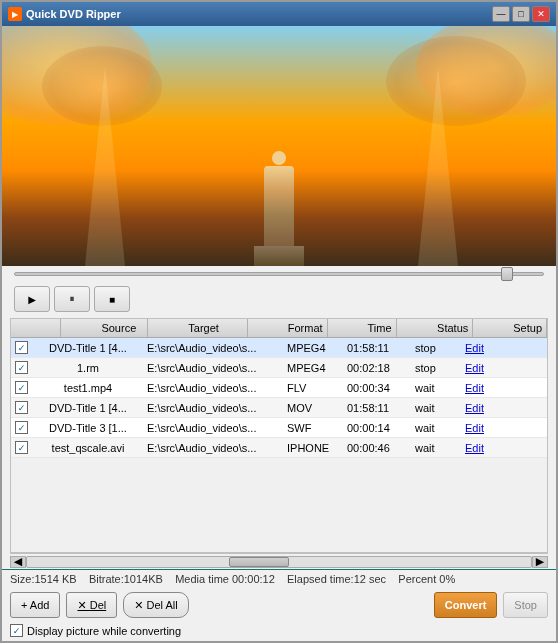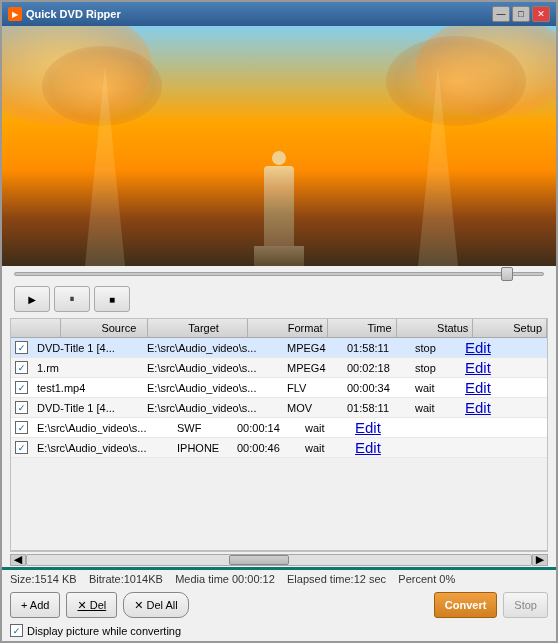--- a/index.html
+++ b/index.html
@@ -233,31 +233,31 @@
     .table-row:nth-child(even) { background: #f5f5f5; }
     .table-row:first-child { background: #d8e8ff; }
     .td {
       padding: 2px 4px;
       font-size: 11px;
       overflow: hidden;
       white-space: nowrap;
       text-overflow: ellipsis;
     }
     .td-check { width: 22px; display: flex; align-items: center; }
-    .td-source { width: 110px; }
+    .td-source { width: 110px; text-align: center; }
     .td-target { width: 140px; }
     .td-format { width: 60px; }
     .td-time { width: 68px; }
     .td-status { width: 50px; }
     .td-setup { flex: 1; }
     .edit-link {
       color: #0000cc;
       text-decoration: underline;
       cursor: pointer;
-      font-size: 15px;
+      font-size: 11px;
     }
     .checkbox-cell {
       width: 13px;
       height: 13px;
       border: 1px solid #666;
       background: white;
       display: flex;
       align-items: center;
       justify-content: center;
       font-size: 9px;
@@ -287,21 +287,21 @@
       height: 10px;
       background: linear-gradient(180deg, #d0d0d0, #b8b8b8);
       border: 1px solid #888;
       border-radius: 2px;
       top: 0;
     }
     .status-bar {
       padding: 3px 8px;
       font-size: 11px;
       color: #333;
-      border-top: 3px solid #0f766e;
+      border-top: 1px solid #0f766e;
       flex-shrink: 0;
       background: #f0f0f0;
     }
     .bottom-bar {
       display: flex;
       align-items: flex-start;
       padding: 4px 8px;
       gap: 6px;
       flex-shrink: 0;
     }
@@ -468,31 +468,33 @@
         <div class="td td-format">MOV</div>
         <div class="td td-time">01:58:11</div>
         <div class="td td-status">wait</div>
         <div class="td td-setup"><span class="edit-link">Edit</span></div>
       </div>
 
       <div class="table-row">
         <div class="td td-check">
           <div class="checkbox-cell">✓</div>
         </div>
+        <div class="td td-source">DVD-Title 3 [1...</div>
         <div class="td td-target">E:\src\Audio_video\s...</div>
         <div class="td td-format">SWF</div>
         <div class="td td-time">00:00:14</div>
         <div class="td td-status">wait</div>
         <div class="td td-setup"><span class="edit-link">Edit</span></div>
       </div>
 
       <div class="table-row">
         <div class="td td-check">
           <div class="checkbox-cell">✓</div>
         </div>
+        <div class="td td-source">test_qscale.avi</div>
         <div class="td td-target">E:\src\Audio_video\s...</div>
         <div class="td td-format">IPHONE</div>
         <div class="td td-time">00:00:46</div>
         <div class="td td-status">wait</div>
         <div class="td td-setup"><span class="edit-link">Edit</span></div>
       </div>
 
     </div>
   </div>
 

